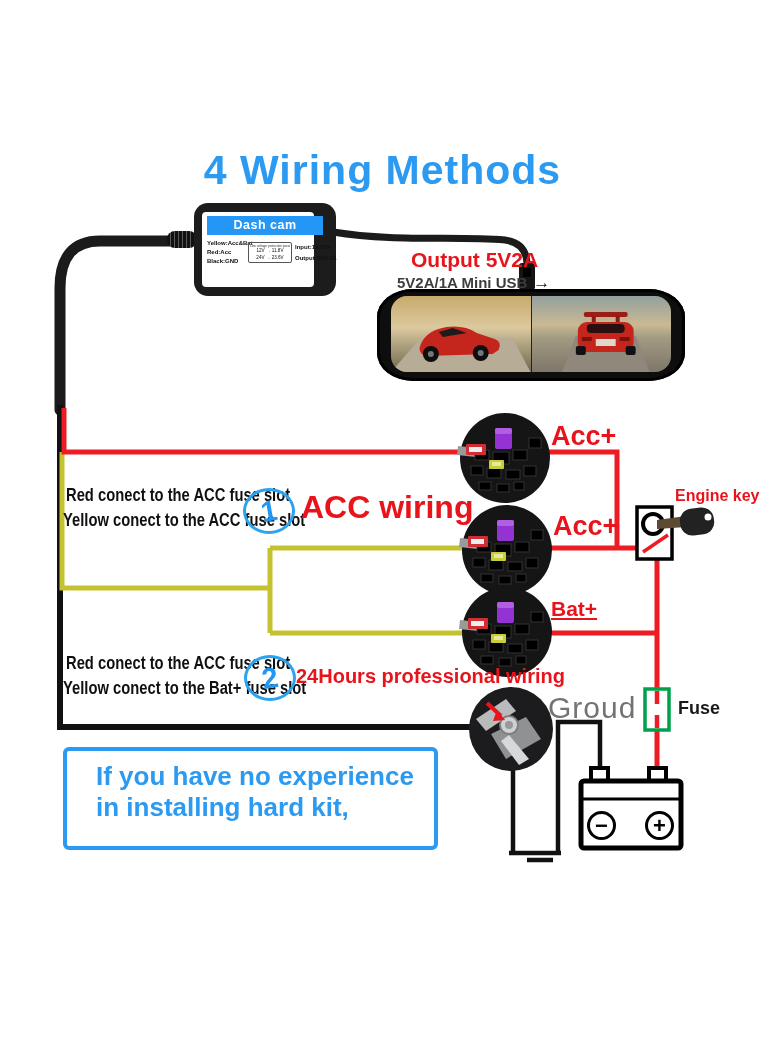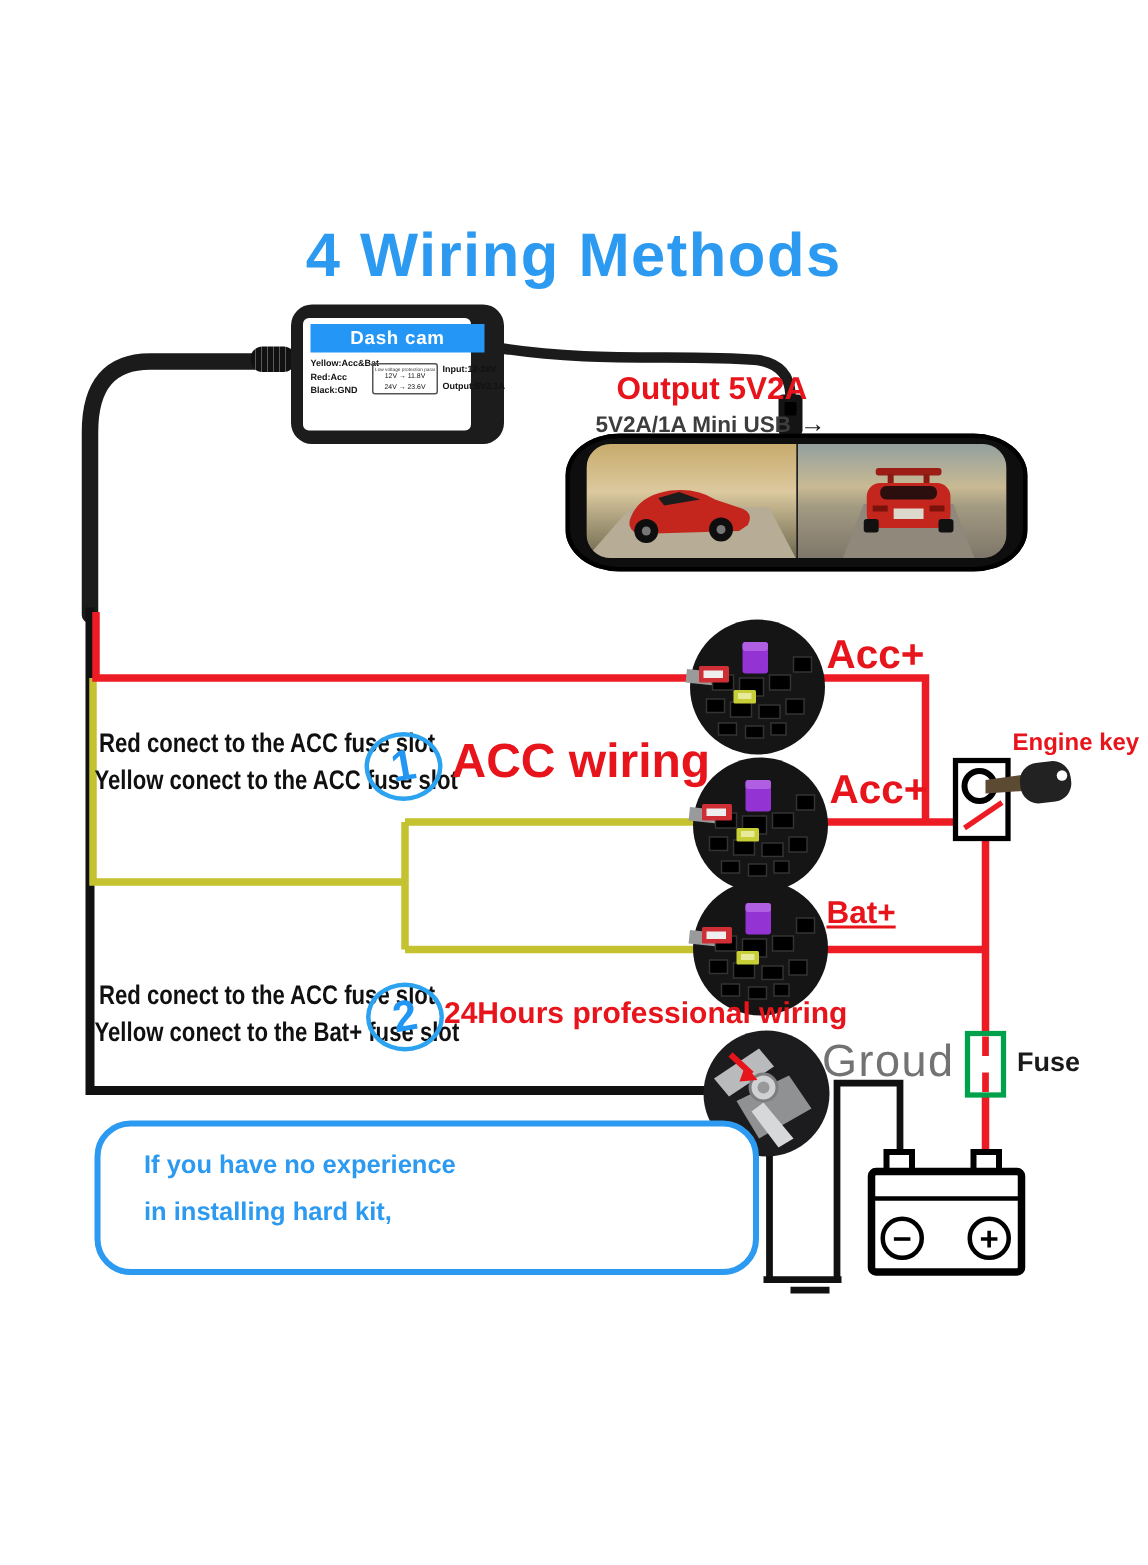--- a/index.html
+++ b/index.html
@@ -60,22 +60,22 @@
   .n1{left:243px;top:488px;}
   .n2{left:244px;top:655px;}
   .mtitle1{left:301px;top:489px;font-size:32px;}
   .mtitle2{left:296px;top:665px;font-size:20px;}
   
   .term{width:23px;height:23px;border:3px solid #000;border-radius:50%;background:#fff;
     display:flex;align-items:center;justify-content:center;font-size:22px;font-weight:bold;color:#000;line-height:0;}
   .tneg{left:587px;top:811px;}
   .tpos{left:645px;top:811px;}
   
-  .warn{left:63px;top:747px;width:443px;height:103px;border:4px solid #2b9af0;border-radius:24px;
-    background:#fff;color:#2b9af0;font-size:17px;font-weight:bold;line-height:31px;
+  .warn{left:63px;top:747px;width:375px;height:103px;border:4px solid #2b9af0;border-radius:6px;
+    background:#fff;color:#2b9af0;font-size:26px;font-weight:bold;line-height:31px;
     padding:10px 0 0 29px;box-sizing:border-box;}
   svg.layer{position:absolute;left:0;top:0;}
 </style>
 </head>
 <body>
 
 <div id="canvas">
 
   <svg class="layer" width="765" height="1043" viewBox="0 0 765 1043">
 

